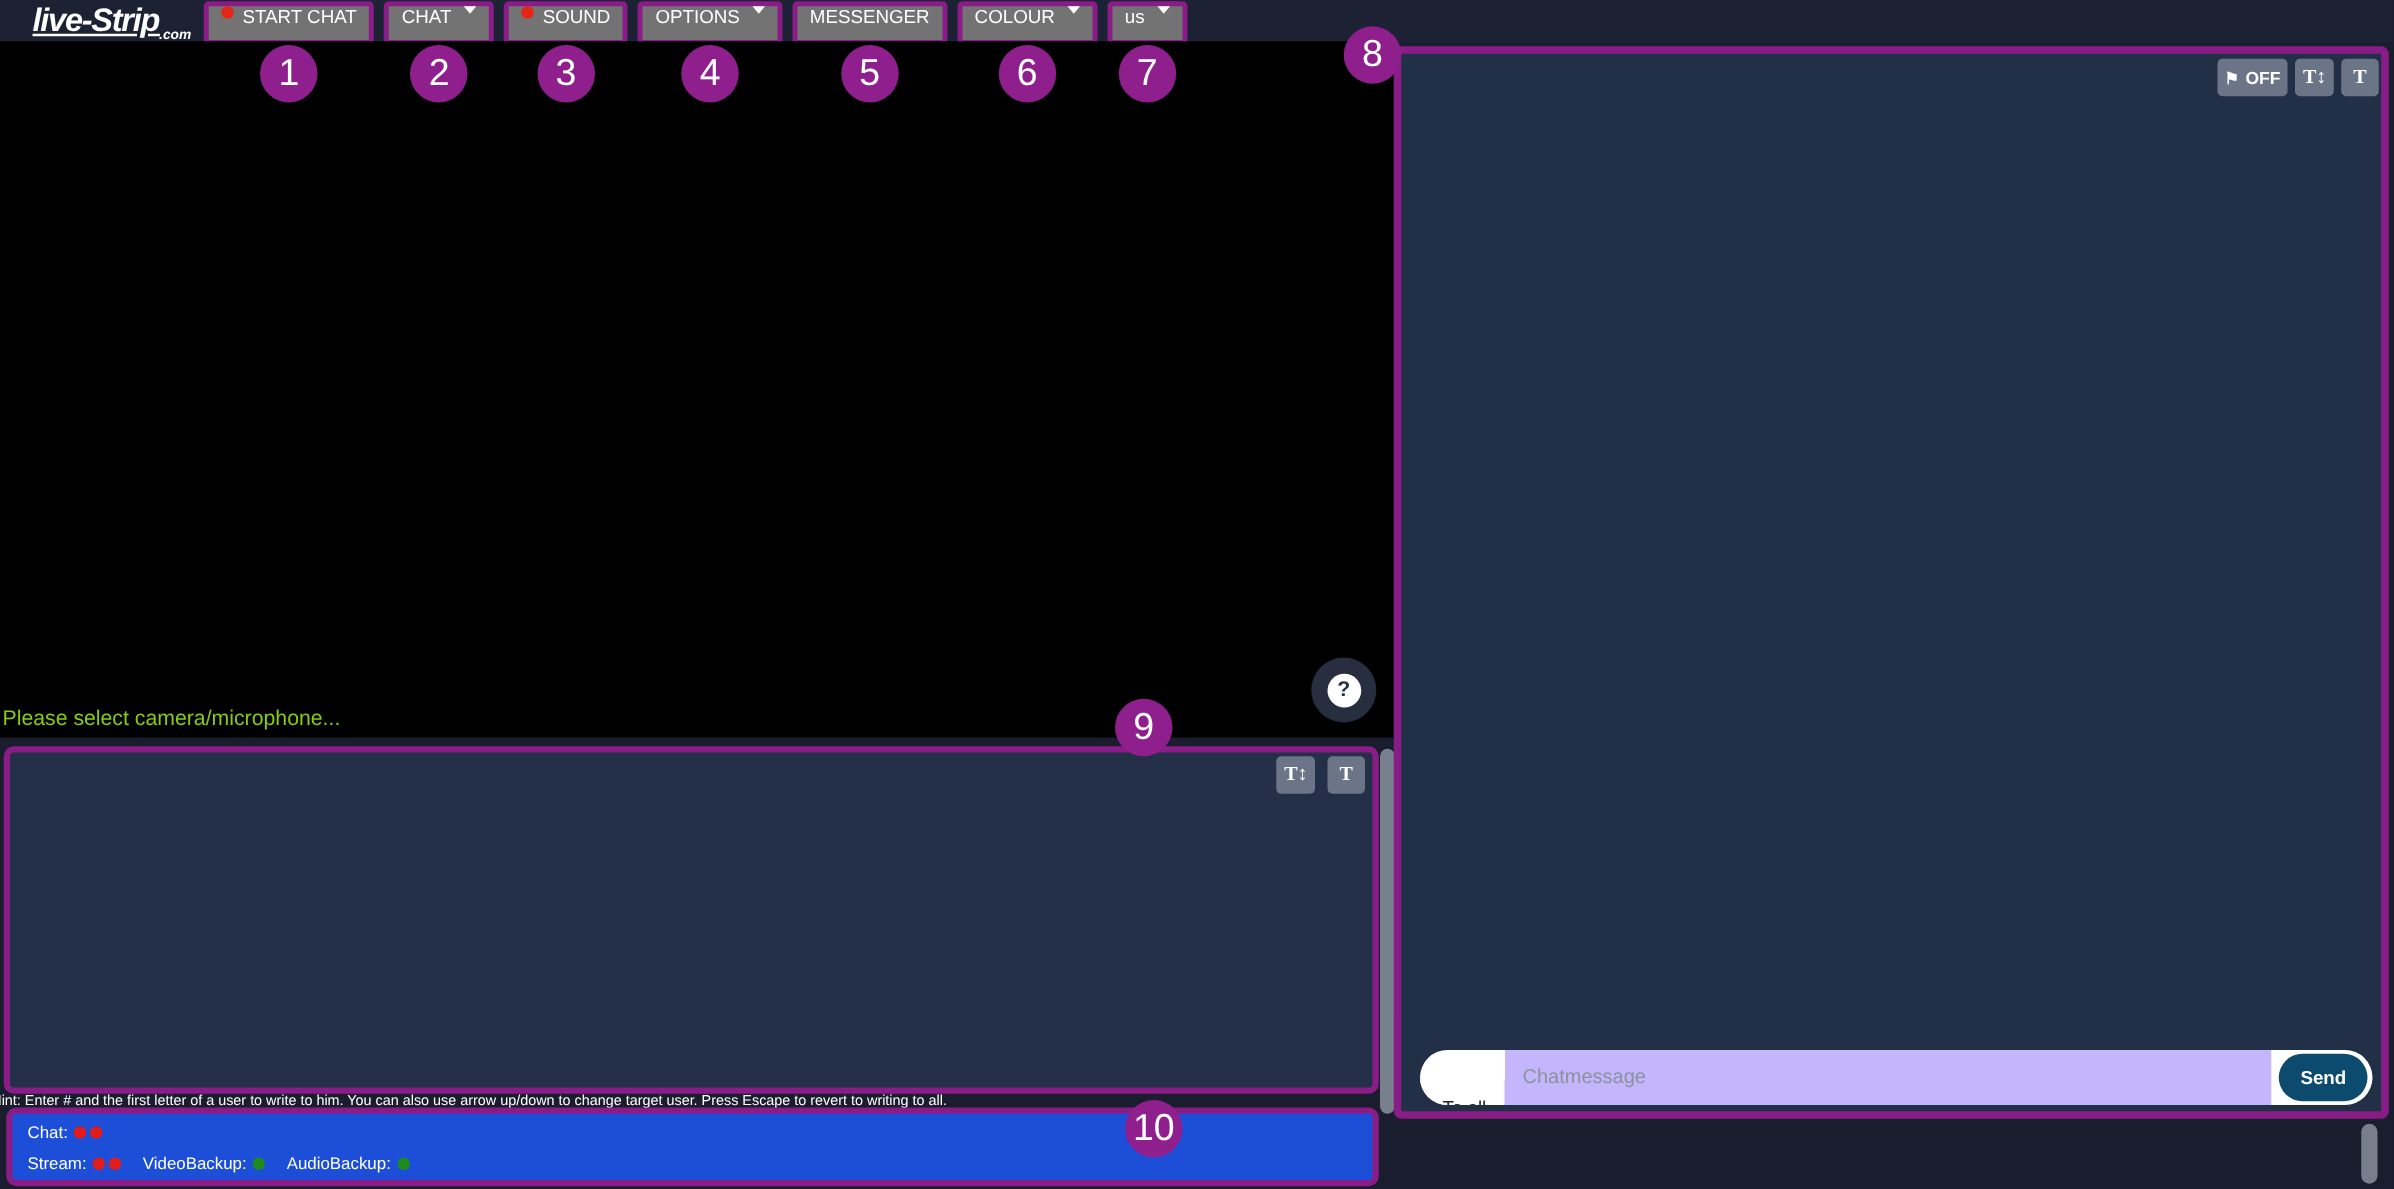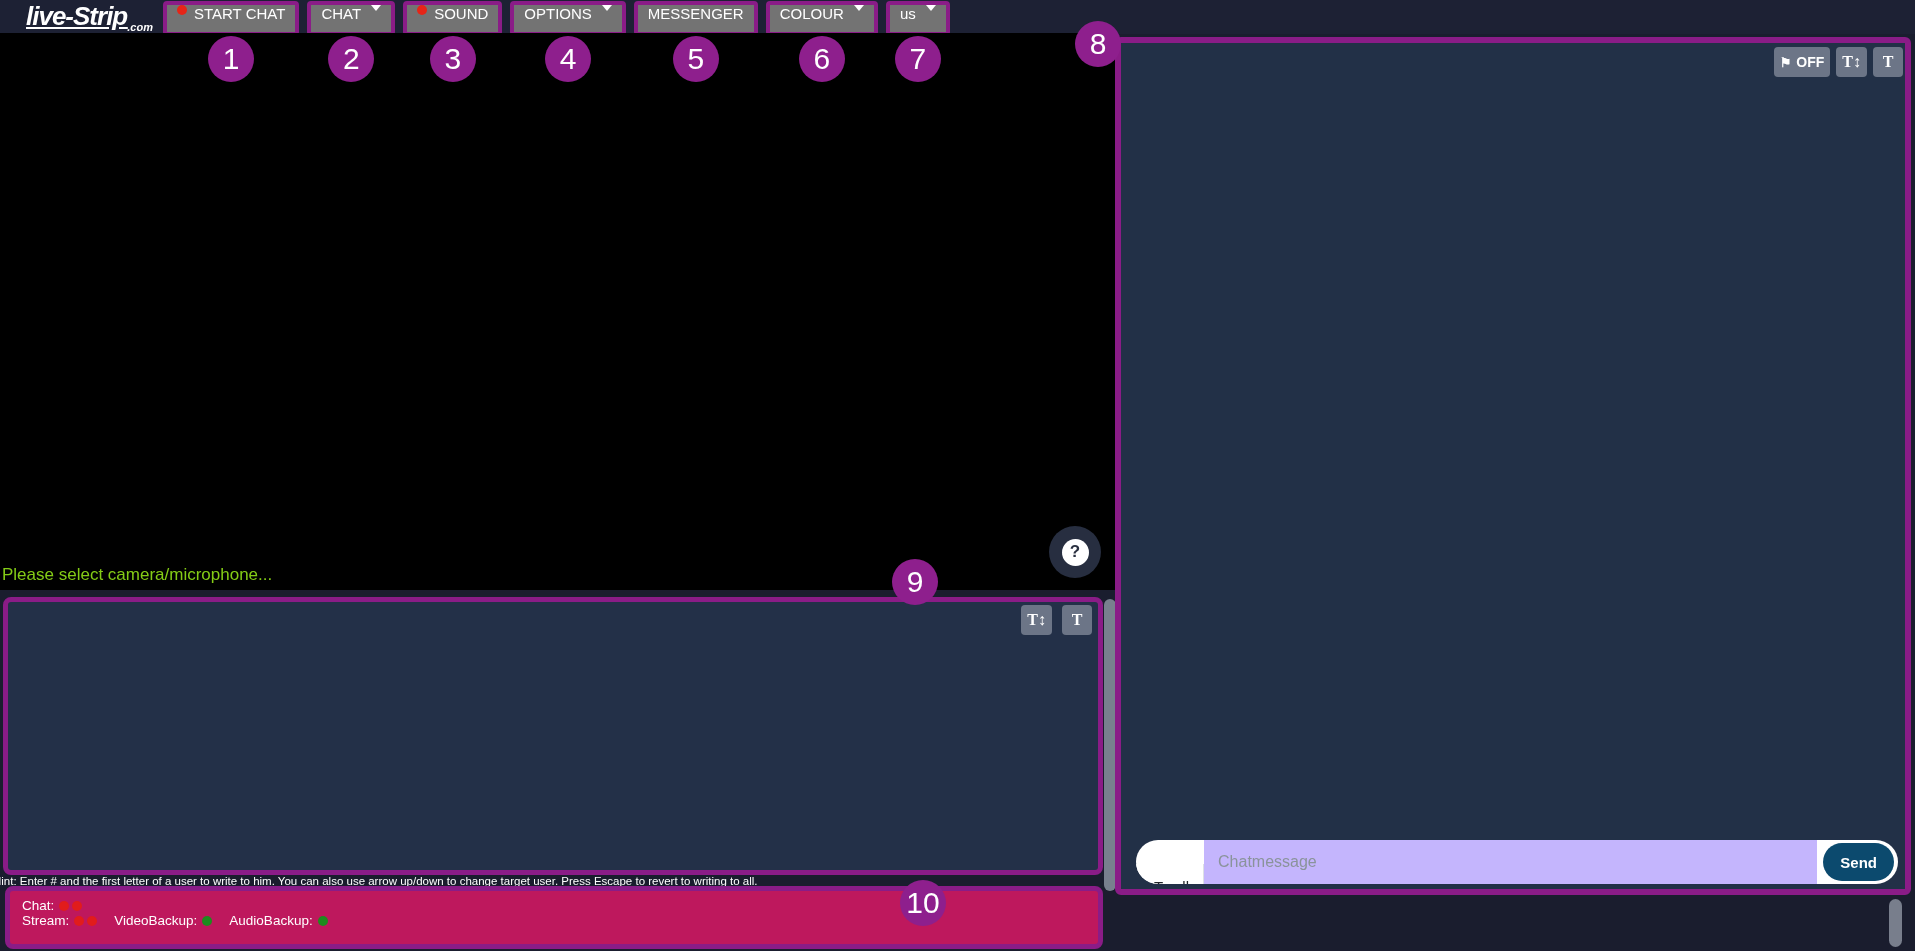--- a/index.html
+++ b/index.html
@@ -111,23 +111,23 @@
 
   .hint-row {
     position:absolute; left:-7px; top:875px; width:1130px;
     font-size:11.5px; color:#fff; white-space:nowrap;
   }
 
   
   .status-panel {
     position:absolute; left:5px; top:886px; width:1098px; height:63px;
     border:5px solid #8a1c87; border-radius:8px;
-    background:#be185d;
+    background:#1d4ed8;
     padding:7px 12px 6px 12px;
-    display:flex; flex-direction:column; 
+    display:flex; flex-direction:column; justify-content:space-between;
     font-size:13.5px;
   }
   .status-row { display:flex; align-items:center; }
   .status-row .lbl { margin-right:5px; }
   .dot { width:10px; height:10px; border-radius:50%; margin-right:3px; flex:0 0 auto; }
   .dot.red { background:#e11c1c; }
   .dot.green { background:#1e8b1e; }
   .status-gap { width:14px; flex:0 0 auto; }
 
   

